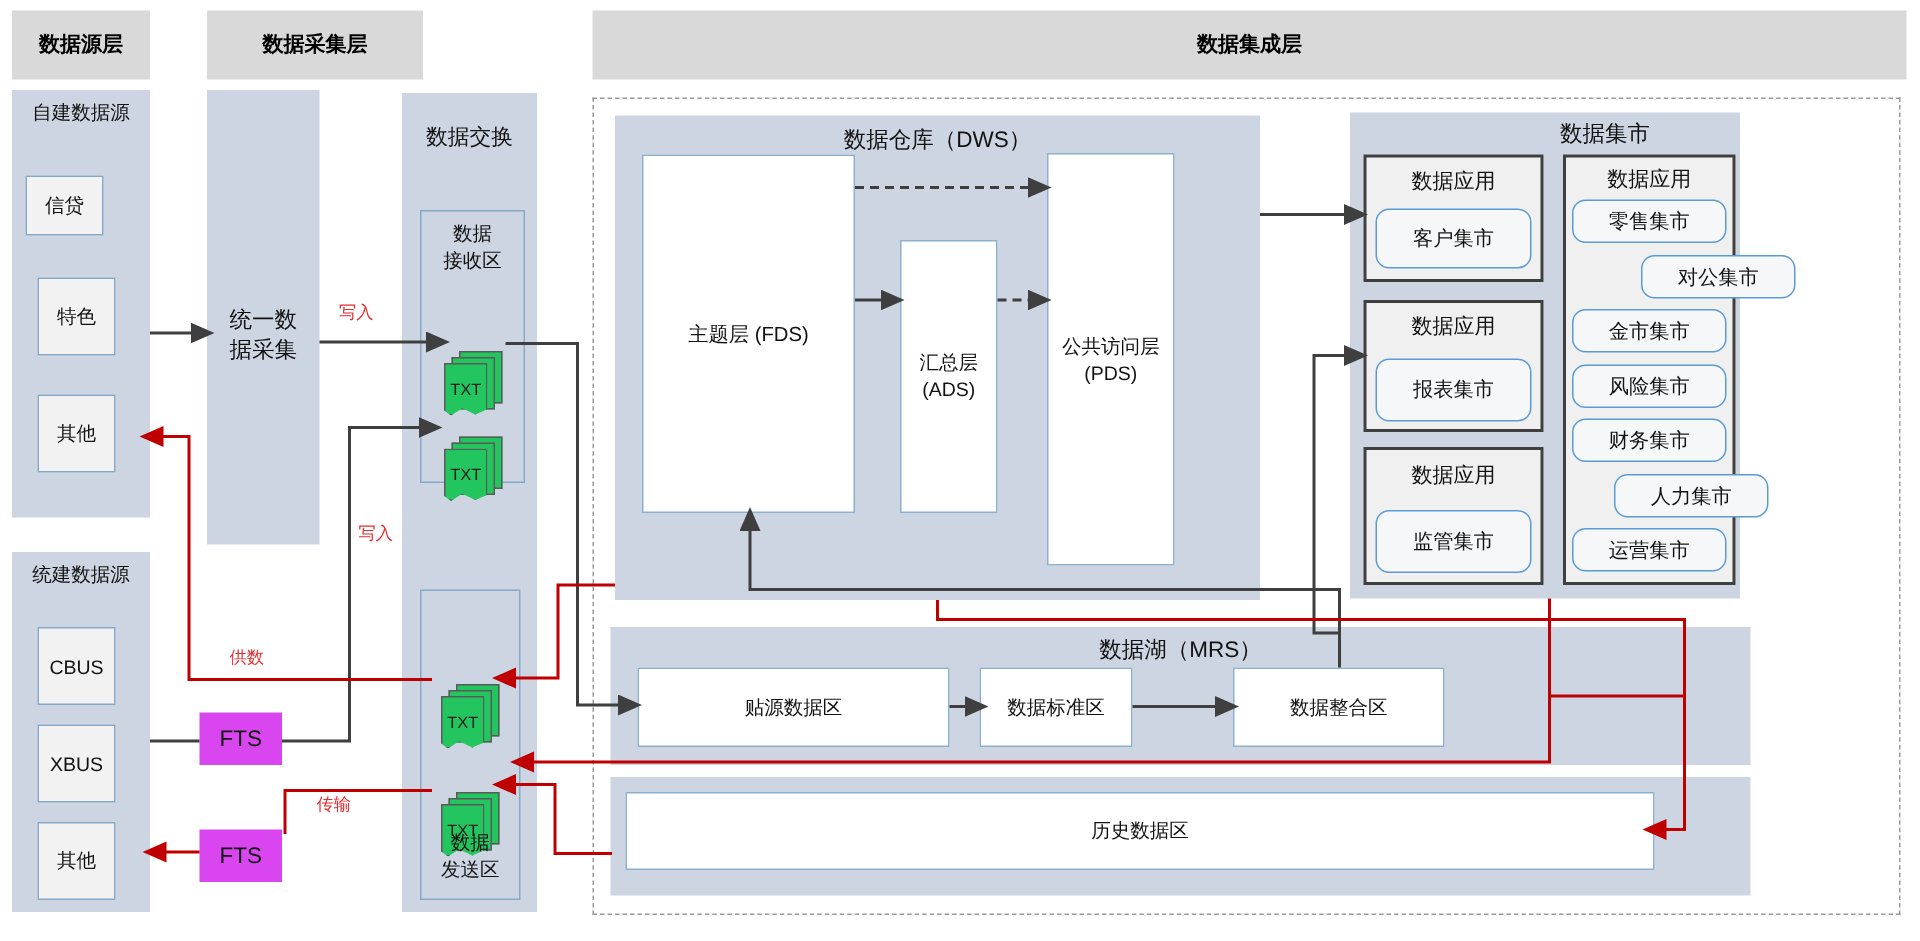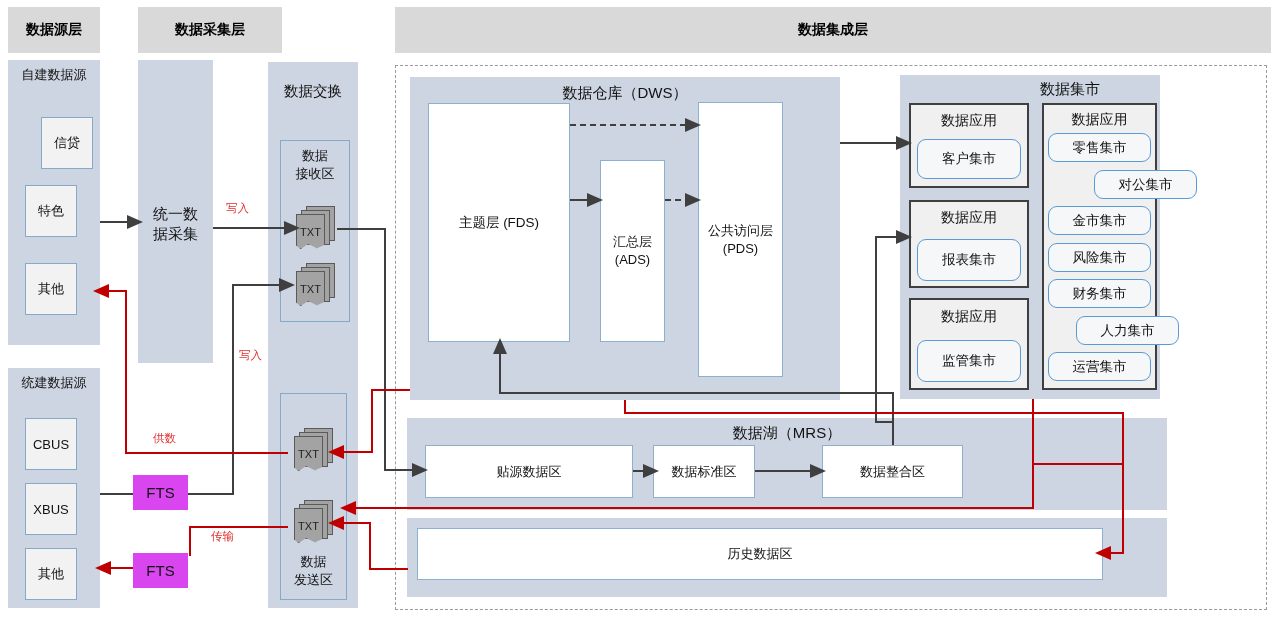--- a/index.html
+++ b/index.html
@@ -18,39 +18,39 @@
            font-size:15px;color:#111;}
   .appbox{position:absolute;background:#f0f0f0;border:2px solid #3f3f3f;box-sizing:border-box;}
   .applabel{position:absolute;width:100%;text-align:center;font-size:14px;color:#111;}
   .mart{position:absolute;background:#f6f7f8;border:1.5px solid #5b9bd5;border-radius:9px;display:flex;
         align-items:center;justify-content:center;font-size:13.5px;color:#111;box-sizing:border-box;}
   .outline{position:absolute;border:1.5px solid #85aac9;box-sizing:border-box;}
   .dashed{position:absolute;border:1.5px dashed #9a9a9a;box-sizing:border-box;}
   .ml{white-space:pre-line;line-height:1.35;}
   .redlbl{position:absolute;font-size:11.5px;color:#e03030;}
   .txt-icon{position:absolute;width:46px;height:48px;}
-  .pg{position:absolute;width:29px;height:35px;background:#a3a3a3;border:1.5px solid #5a5a5a;box-sizing:border-box;}
+  .pg{position:absolute;width:29px;height:35px;background:#22c55e;border:1.5px solid #5a5a5a;box-sizing:border-box;margin-top:28px;}
   .pg3{right:0;top:0;}
   .pg2{right:5px;top:4px;}
   .pg1{right:10px;top:8px;display:flex;align-items:center;justify-content:center;font-size:11px;color:#222;
        clip-path:polygon(0 0,100% 0,100% 88%,72% 98%,42% 86%,16% 100%,0 90%);}
   svg.wires{position:absolute;left:0;top:0;pointer-events:none;z-index:50;}
 </style>
 </head>
 <body>
 
 <div id="stage">
 
   <div class="hdr" style="left:8px;top:7px;width:92px;">数据源层</div>
   <div class="hdr" style="left:138px;top:7px;width:144px;">数据采集层</div>
   <div class="hdr" style="left:395px;top:7px;width:876px;">数据集成层</div>
 
   <div class="panel" style="left:8px;top:60px;width:92px;height:285px;"></div>
   <div class="stitle" style="left:8px;top:66px;width:92px;">自建数据源</div>
-  <div class="bluebox" style="left:41px;top:117px;width:52px;height:52px;">信贷</div>
+  <div class="bluebox" style="left:17px;top:117px;width:52px;height:40px;">信贷</div>
   <div class="bluebox" style="left:25px;top:185px;width:52px;height:52px;">特色</div>
   <div class="bluebox" style="left:25px;top:263px;width:52px;height:52px;">其他</div>
 
   <div class="panel" style="left:8px;top:368px;width:92px;height:240px;"></div>
   <div class="stitle" style="left:8px;top:374px;width:92px;">统建数据源</div>
   <div class="bluebox" style="left:25px;top:418px;width:52px;height:52px;text-align:center;">CBUS</div>
   <div class="bluebox" style="left:25px;top:483px;width:52px;height:52px;">XBUS</div>
   <div class="bluebox" style="left:25px;top:548px;width:52px;height:52px;">其他</div>
 
   <div class="panel" style="left:138px;top:60px;width:75px;height:303px;"></div>

